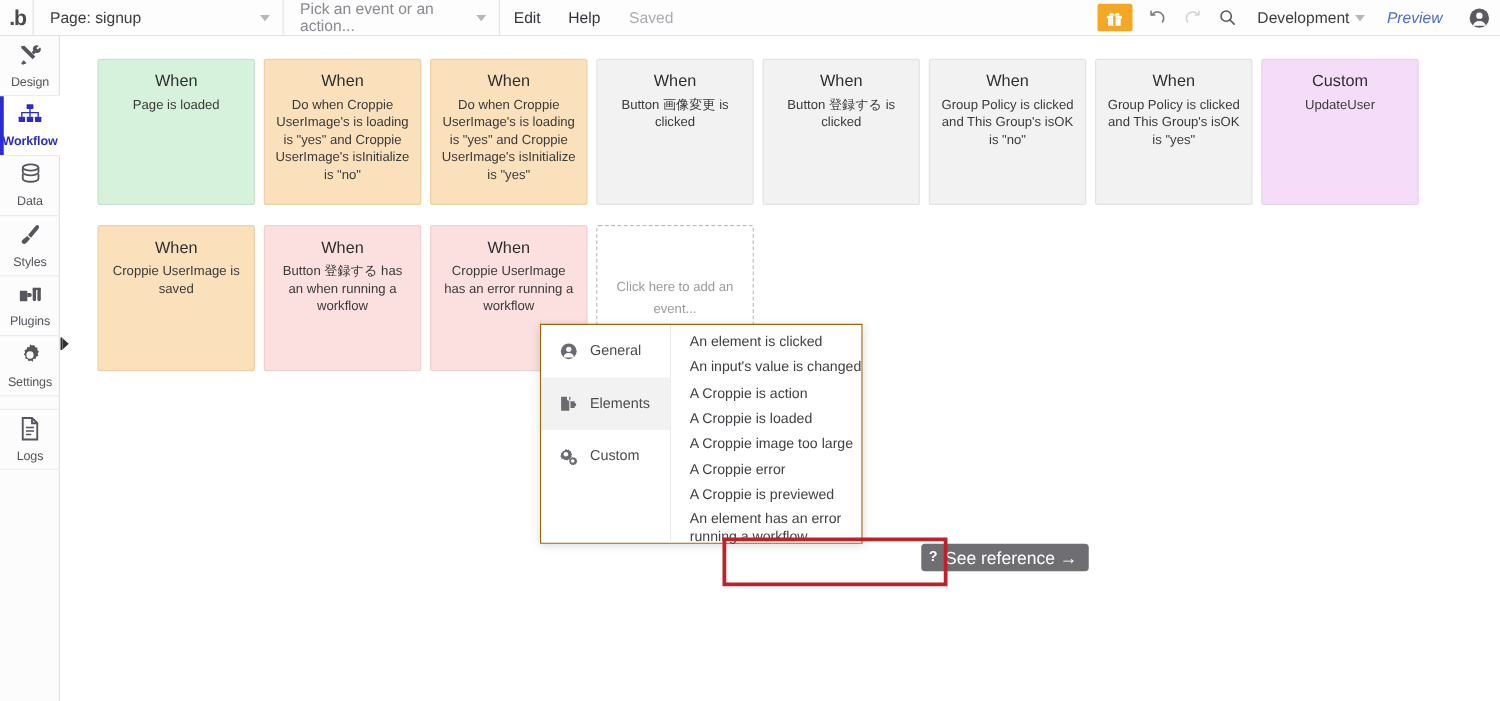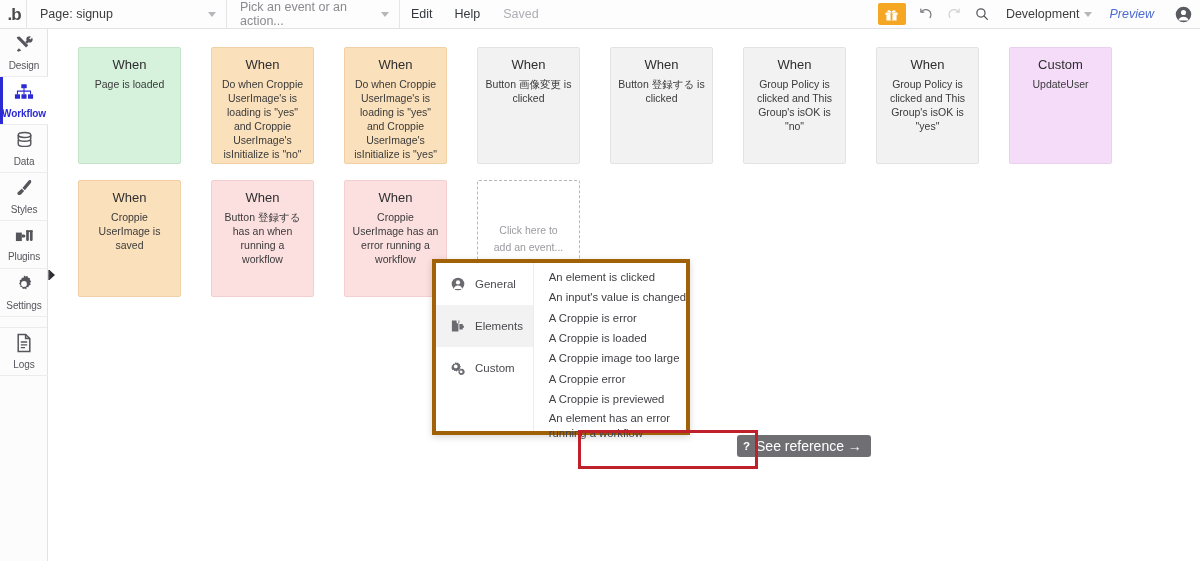--- a/index.html
+++ b/index.html
@@ -114,21 +114,21 @@
 
   
   #canvas {
     position: absolute; left: 49px; top: 29px;
     width: 1151px; height: 532px;
     background: #ffffff;
   }
 
   .card {
     position: absolute;
-    width: 103px; height: 117px;
+    width: 126px; height: 117px;
     border-radius: 2px;
     padding: 9px 7px 0 7px;
     text-align: center;
     cursor: pointer;
     overflow: hidden;
   }
   .card .card-title {
     font-size: 13px; color: #2e2e2e; margin-bottom: 4px; line-height: 1.2;
   }
   .card .card-desc {
@@ -146,21 +146,21 @@
     padding: 0 12px;
   }
   .card.dashed .card-desc { color: #9b9ba0; font-size: 10.5px; line-height: 1.6; }
 
   
   #event-popup {
     position: absolute;
     left: 432px; top: 259px;
     width: 258px; height: 176px;
     background: #ffffff;
-    border: 4px solid #a16207;
+    border: 1px solid #a16207;
     box-shadow: 0 2px 7px rgba(0,0,0,.16);
     display: flex;
     z-index: 20;
   }
   .popup-left {
     width: 104px; border-right: 1px solid #ececec;
     background: #ffffff;
   }
   .popup-cat {
     height: 42px; display: flex; align-items: center; gap: 10px;
@@ -465,21 +465,21 @@
           <circle cx="11.9" cy="11.6" r="1.5" fill="#ffffff"></circle>
         </svg>
       </span>
       <span>Custom</span>
     </div>
   </div>
 
   <div class="popup-right">
     <div class="popup-opt">An element is clicked</div>
     <div class="popup-opt">An input's value is changed</div>
-    <div class="popup-opt">A Croppie is error</div>
+    <div class="popup-opt">A Croppie is action</div>
     <div class="popup-opt">A Croppie is loaded</div>
     <div class="popup-opt">A Croppie image too large</div>
     <div class="popup-opt">A Croppie error</div>
     <div class="popup-opt">A Croppie is previewed</div>
     <div class="popup-opt two-line">An element has an error running a workflow</div>
   </div>
 </div>
 
 <div id="highlight-box"></div>
 

